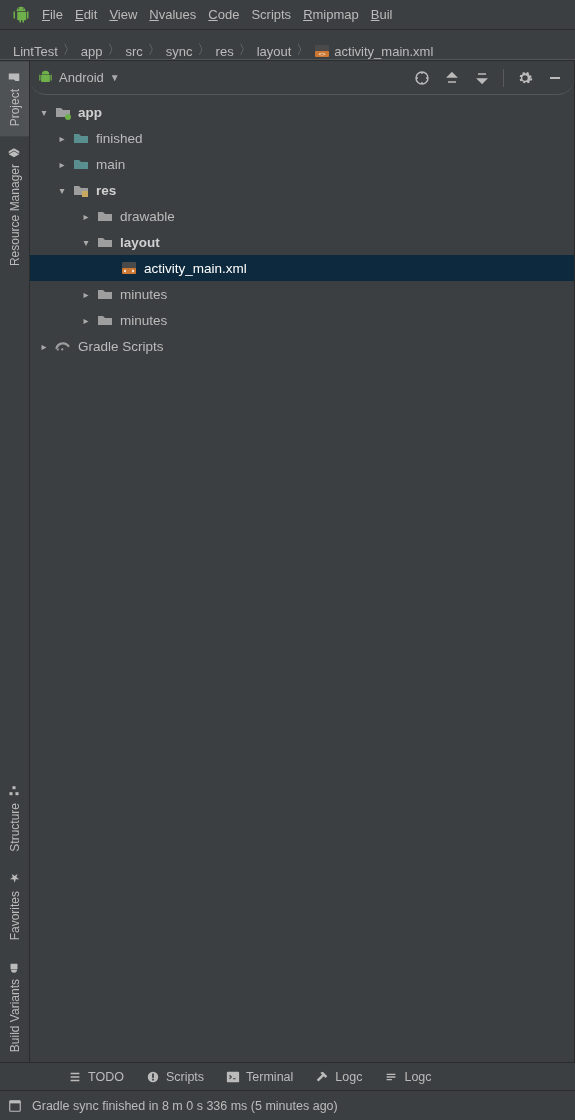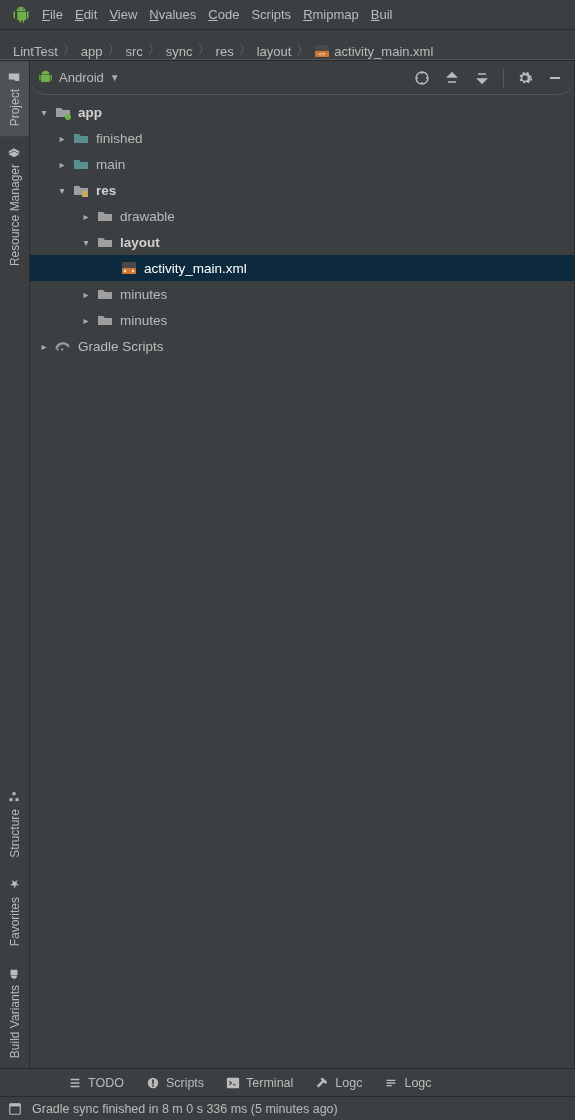--- a/index.html
+++ b/index.html
@@ -140,21 +140,21 @@
     gap: 22px;
     font-size:12.5px;
     color:#bbbbbb;
     overflow:hidden;
     white-space:nowrap;
   }
   .bottombar .bitem { display:flex; align-items:center; gap:6px; }
 
   
   .statusbar {
-    height: 24px;
+    height: 30px;
     background: #3c3f41;
     border-top: 1px solid #2b2b2b;
     display:flex;
     align-items:center;
     padding: 0 8px;
     gap:10px;
     font-size:12.5px;
     color:#bbbbbb;
     overflow:hidden;
     white-space:nowrap;

